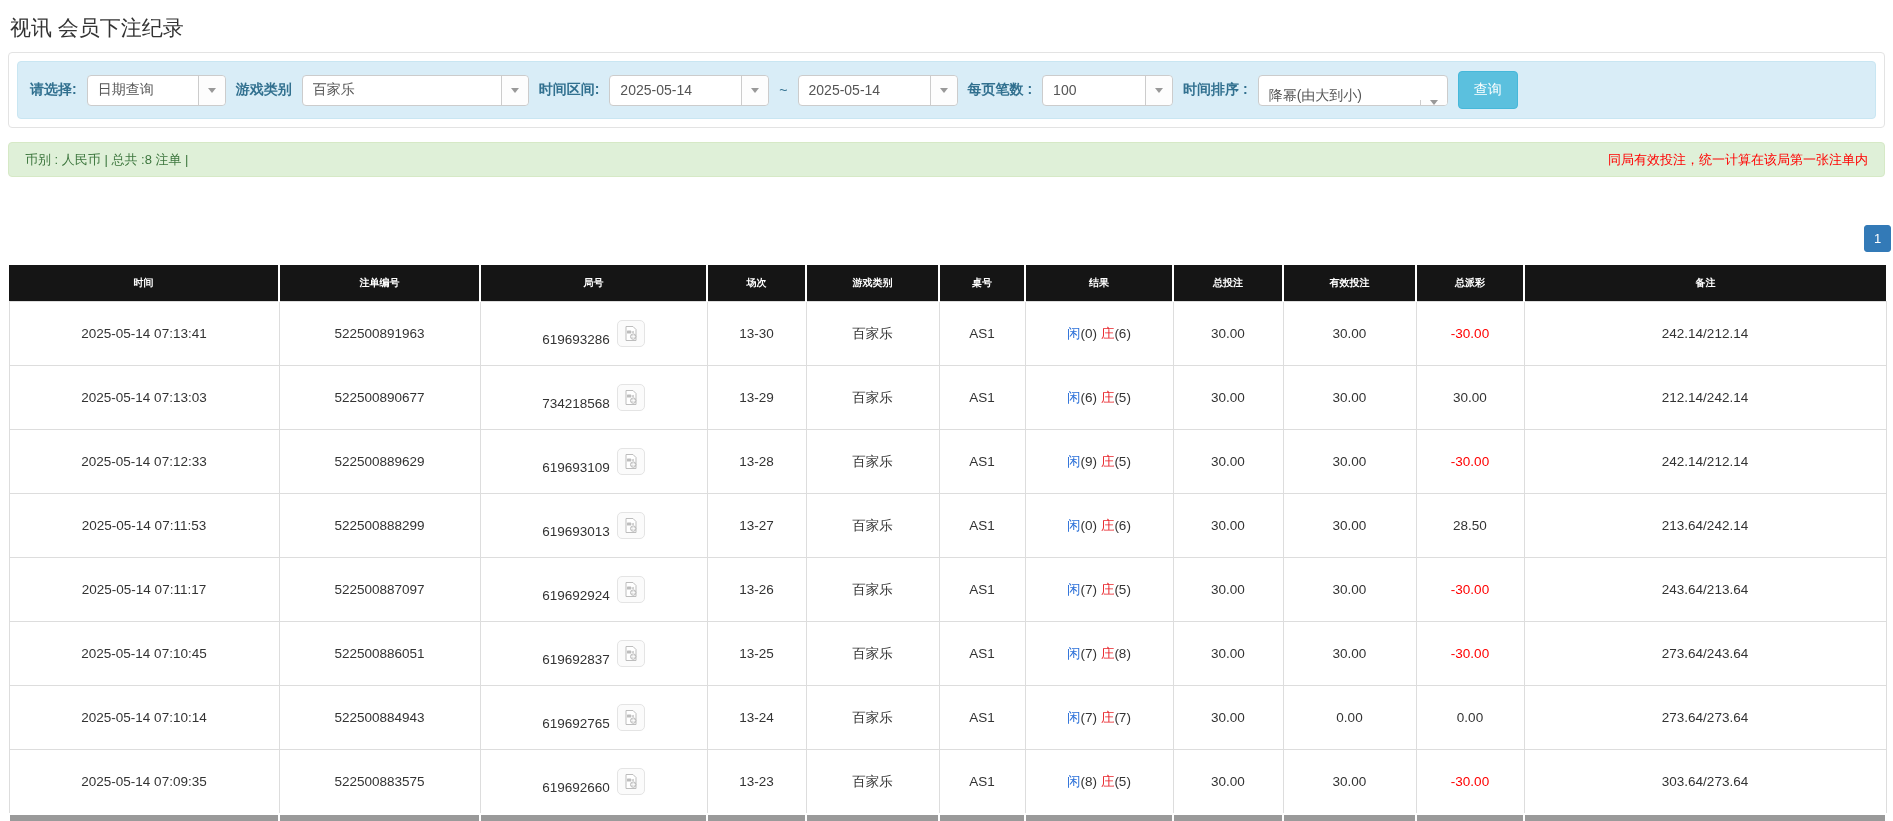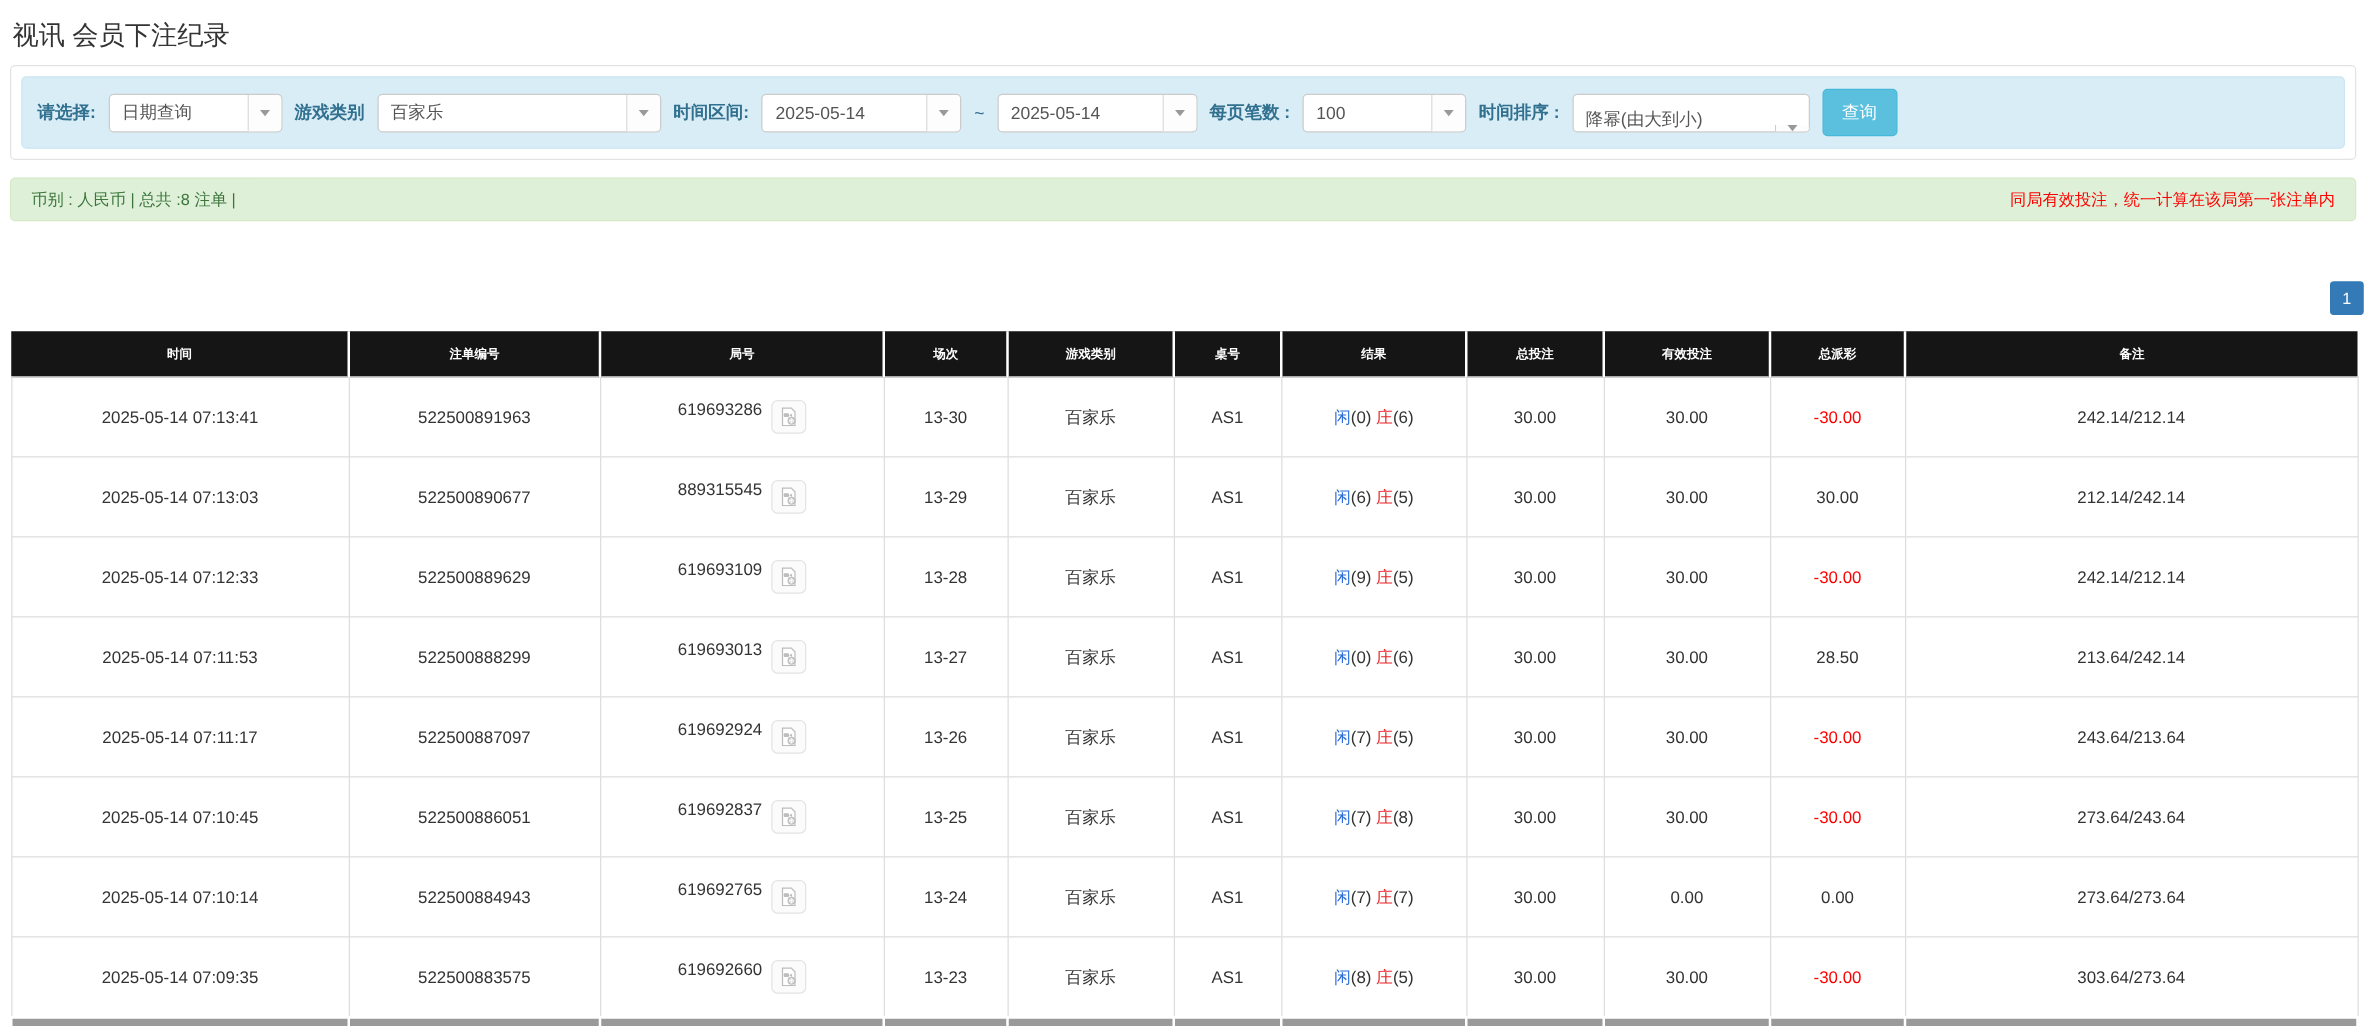--- a/index.html
+++ b/index.html
@@ -67,21 +67,21 @@
   }
   table.records th {
     background: #151515; color: #fff; font-size: 10px; font-weight: 700;
     padding: 11px 4px; border-right: 2px solid #fff; text-align: center;
   }
   table.records th:last-child { border-right: none; }
   table.records td {
     border: 1px solid #ddd; text-align: center; font-size: 13.5px;
     color: #333; padding: 18px 4px; background: #fff;
   }
-  .round-cell { display: flex; align-items: flex-start; justify-content: center; gap: 7px; }
+  .round-cell { display: flex; align-items: flex-end; justify-content: center; gap: 7px; }
   .video-btn {
     background: #fbfbfb; border: 1px solid #e4e4e4; border-radius: 5px;
     padding: 4px 5px 2px 5px; cursor: pointer;
   }
   .blue { color: #2a6fd8; }
   .red { color: #e8242a; }
   .payout.neg { color: #ff0000; }
   tr.footer-row td {
     background: #9a9a9a; color: #fff; border: 2px solid #fff;
     padding: 10px 4px; font-size: 13.5px;
@@ -211,21 +211,21 @@
     <td class="blue"><span>30.00</span></td>
     <td><span>30.00</span></td>
     <td><span class="payout neg">-30.00</span></td>
     <td><span>242.14/212.14</span></td>
   </tr>
       <tr>
     <td><span>2025-05-14 07:13:03</span></td>
     <td><span>522500890677</span></td>
     <td>
       <span class="round-cell">
-        <span>889315545</span>
+        <span>734218568</span>
         <button class="video-btn">
           <svg width="16" height="16" viewBox="0 0 16 16">
             <path d="M3 1.5h7l3 3v11H3z" fill="#ffffff" stroke="#bdbdbd" stroke-width="1"></path>
             <rect x="4" y="5.6" width="4.2" height="3" rx="0.6" fill="#bdbdbd"></rect>
             <path d="M8.4 7.1l2.3-1.4v2.8z" fill="#bdbdbd"></path>
             <circle cx="10.2" cy="11.6" r="2.7" fill="#dcdcdc" stroke="#bdbdbd"></circle>
             <circle cx="10.2" cy="11.6" r="0.8" fill="#ffffff"></circle>
             <circle cx="10.2" cy="10.1" r="0.6" fill="#ffffff"></circle>
             <circle cx="10.2" cy="13.1" r="0.6" fill="#ffffff"></circle>
             <circle cx="8.8" cy="11.6" r="0.6" fill="#ffffff"></circle>

